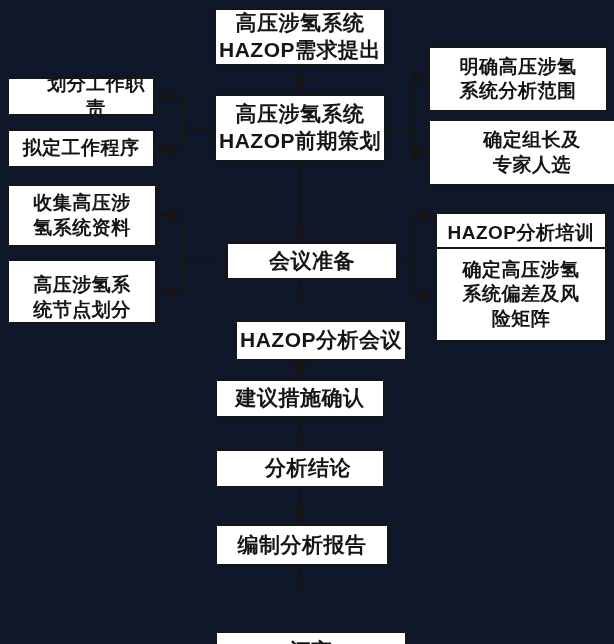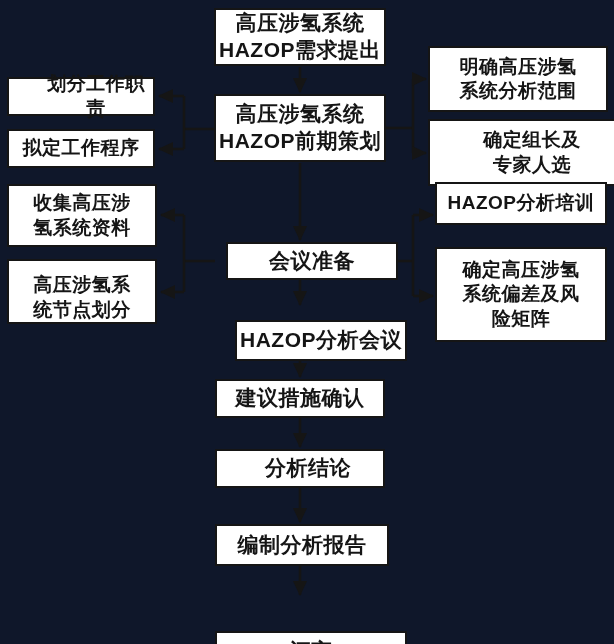--- a/index.html
+++ b/index.html
@@ -41,21 +41,21 @@
 
   
   #n-duty      {left:7px;   top:77px;  width:148px; height:39px;padding-left:30px;}
   #n-procedure {left:7px;   top:129px; width:148px; height:39px;}
   #n-collect   {left:7px;   top:184px; width:150px; height:63px;}
   #n-nodesplit {left:7px;   top:259px; width:150px; height:65px;align-items:flex-end;}
 
   
   #n-scope     {left:428px; top:46px;  width:180px; height:66px;}
   #n-leader    {left:428px; top:119px; width:208px; height:67px;}
-  #n-training  {left:435px; top:182px; width:172px; height:43px;}
+  #n-training  {left:435px; top:212px; width:172px; height:43px;}
   #n-deviation {left:435px; top:247px; width:172px; height:95px;}
 </style>
 </head>
 <body>
 
 <div class="canvas">
 
   <svg class="wires" viewBox="0 0 614 644" xmlns="http://www.w3.org/2000/svg">
     <defs>
       <marker id="arrow" markerUnits="userSpaceOnUse" markerWidth="18" markerHeight="16" refX="14" refY="7" orient="auto">

